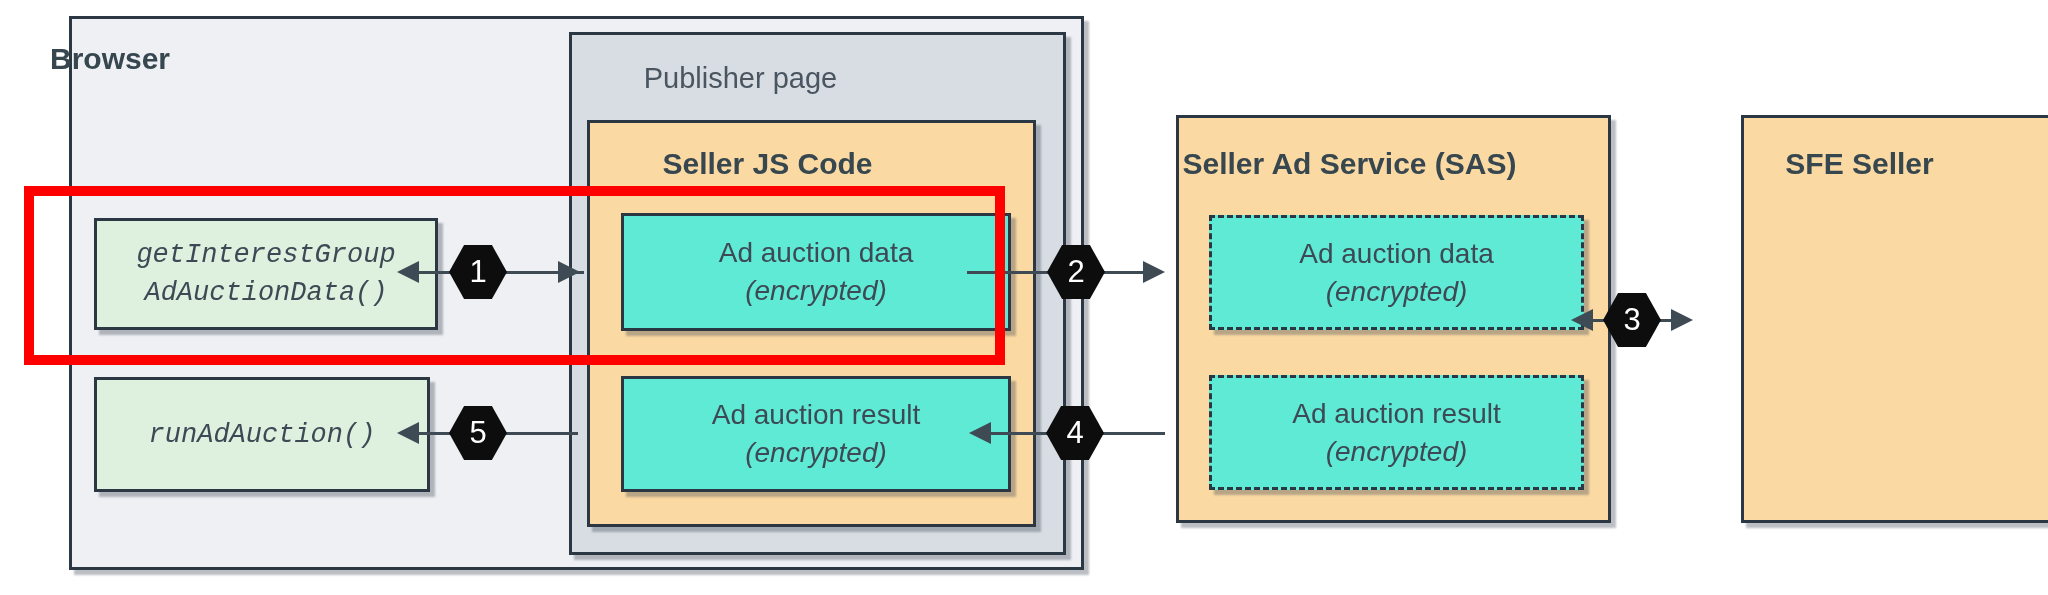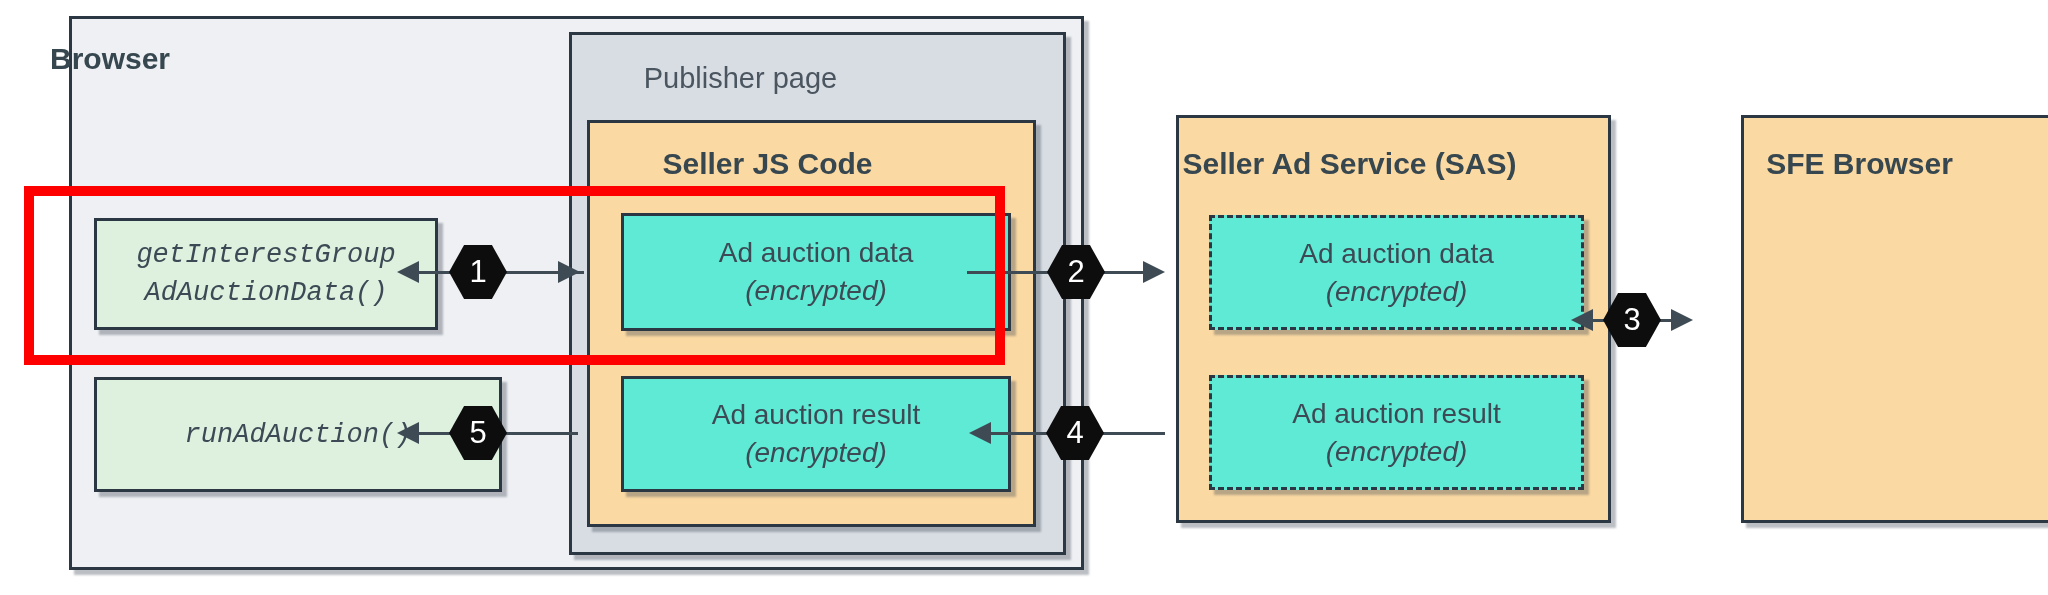--- a/index.html
+++ b/index.html
@@ -73,39 +73,39 @@
   <div class="abs box cream-box center-col" style="left:577px;top:376px;width:390px;height:116px;">
     <span class="node-text">Ad auction result</span>
     <span class="node-text italic">(encrypted)</span>
   </div>
 
   <div class="abs box green-box center-col" style="left:50px;top:218px;width:344px;height:112px;">
     <span class="mono">getInterestGroup</span>
     <span class="mono">AdAuctionData()</span>
   </div>
 
-  <div class="abs box green-box center-col" style="left:50px;top:377px;width:408px;height:115px;">
+  <div class="abs box green-box center-col" style="left:50px;top:377px;width:336px;height:115px;">
     <span class="mono">runAdAuction()</span>
   </div>
 
   <div class="abs box orange-box" style="left:1132px;top:115px;width:435px;height:408px;"></div>
   <div class="abs title-bold" style="left:1132px;top:147px;width:435px;text-align:center;z-index:4;">Seller Ad Service (SAS)</div>
 
   <div class="abs box dashed cream-box center-col" style="left:1165px;top:215px;width:375px;height:115px;">
     <span class="node-text">Ad auction data</span>
     <span class="node-text italic">(encrypted)</span>
   </div>
 
   <div class="abs box dashed cream-box center-col" style="left:1165px;top:375px;width:375px;height:115px;">
     <span class="node-text">Ad auction result</span>
     <span class="node-text italic">(encrypted)</span>
   </div>
 
   <div class="abs box orange-box" style="left:1697px;top:115px;width:325px;height:408px;"></div>
-  <div class="abs title-bold" style="left:1697px;top:147px;width:325px;text-align:center;z-index:4;">SFE Browser</div>
+  <div class="abs title-bold" style="left:1697px;top:147px;width:325px;text-align:center;z-index:4;">SFE Seller</div>
 
 
   <div class="abs connector" style="left:412px;top:271px;width:172px;"></div>
   <div class="abs arrowhead left" style="left:397px;top:261px;"></div>
   <div class="abs arrowhead right" style="left:558px;top:261px;"></div>
   <div class="abs hex" style="left:449px;top:245px;">
     <span>1</span>
   </div>
 
   <div class="abs connector" style="left:967px;top:271px;width:180px;"></div>

